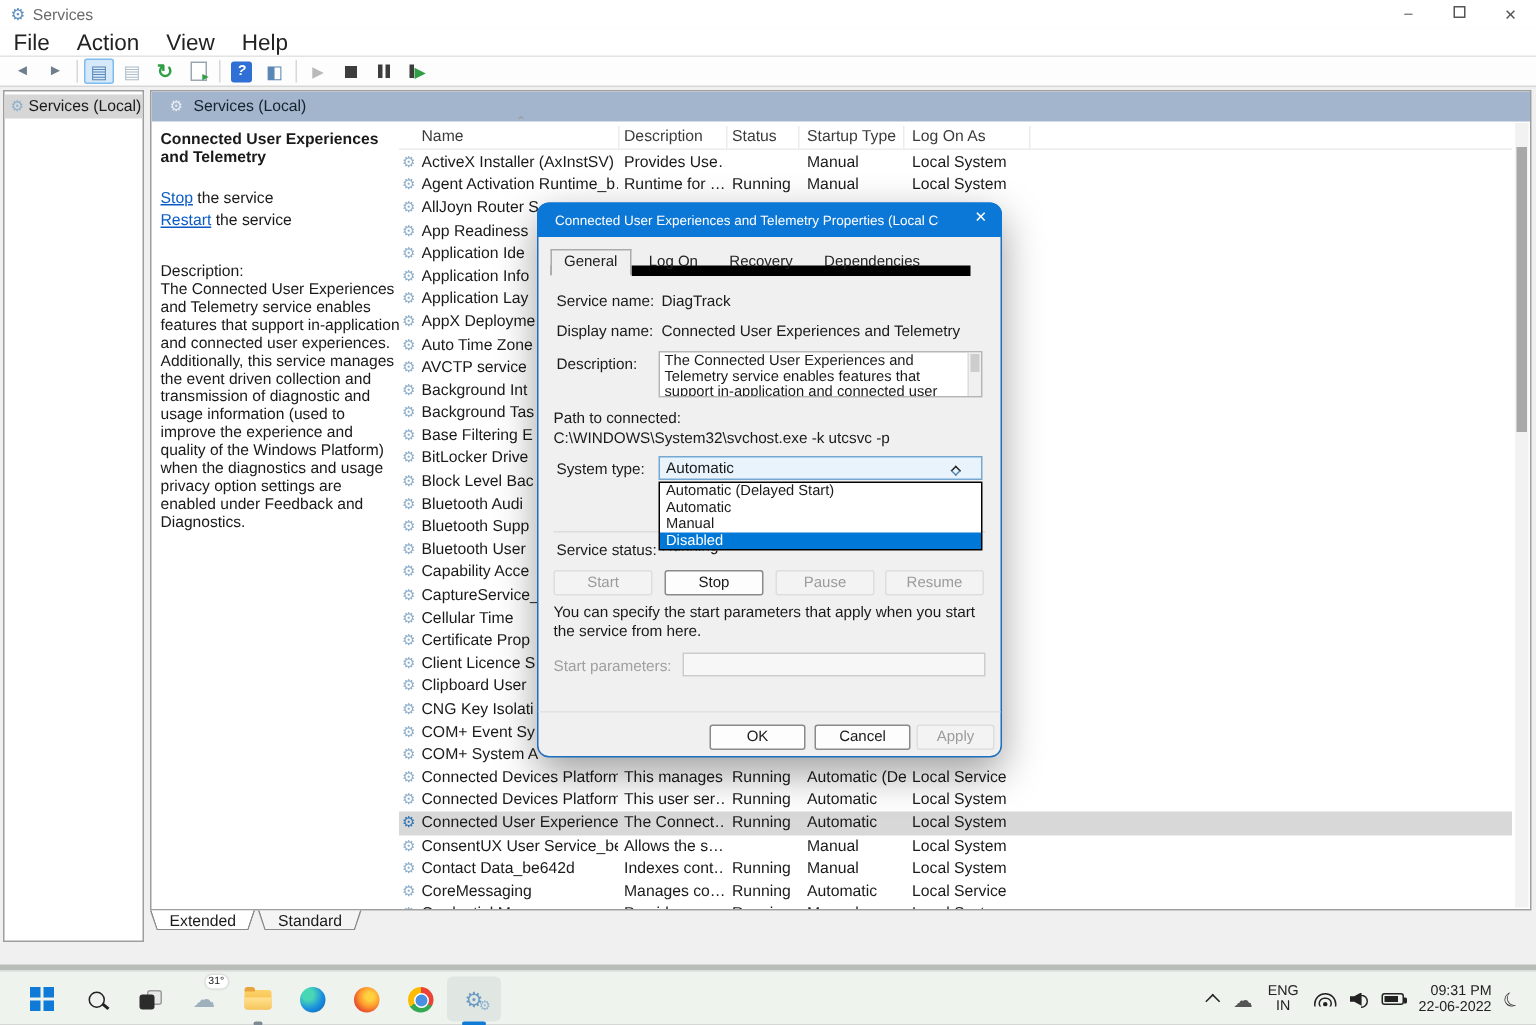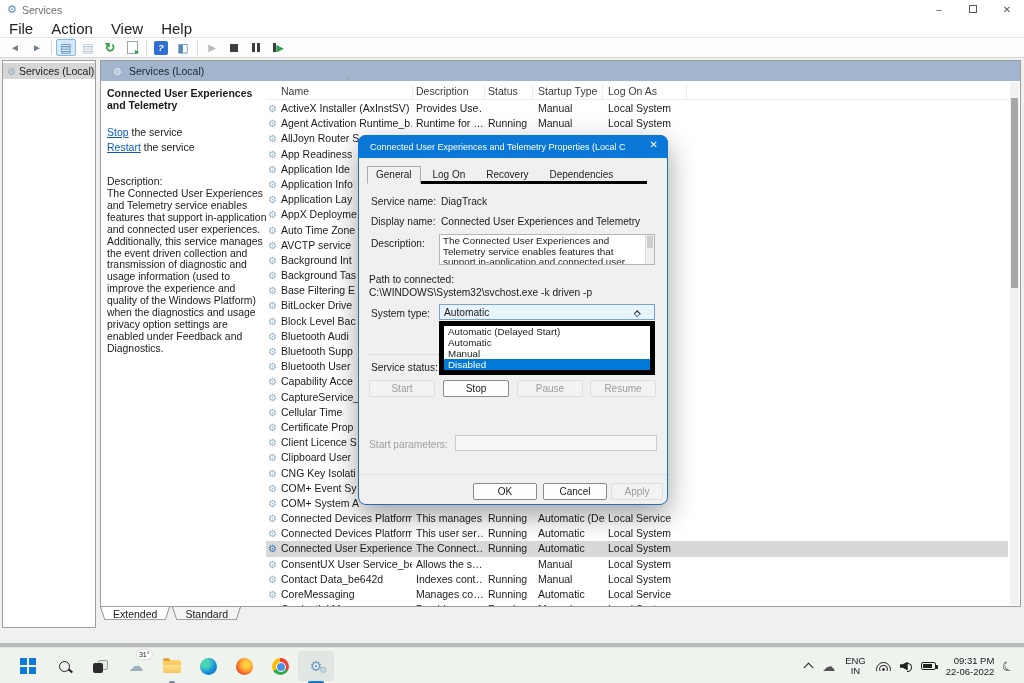--- a/index.html
+++ b/index.html
@@ -82,32 +82,32 @@
   .btab{position:relative;display:inline-block;padding:1px 13px 2px 13px;margin-right:2px}
   .btab::before{content:"";position:absolute;inset:0;background:#fff;border:1px solid #8a8a8a;border-top:none;transform:perspective(9px) rotateX(-5deg);transform-origin:top}
   .btab i{position:relative;font-style:normal}
   .btab.inactive::before{background:#f4f4f4}
 
   
   #dlg{position:absolute;left:358px;top:135px;width:310px;height:370px;background:#f0f0f0;border-radius:8px;box-shadow:0 10px 28px rgba(0,0,0,.38);z-index:10;font-size:10.5px;color:#1a1a1a;border:1px solid #1d6fc0}
   #dlgtitle{position:absolute;left:-1px;top:-1px;right:-1px;height:23px;background:#0b77d7;border-radius:8px 8px 0 0;display:flex;align-items:center;color:#fff}
   #dlgtitle .ttxt{font-size:9px;padding-left:12px;white-space:nowrap;overflow:hidden;width:268px}
   #dlgtitle .dclose{position:absolute;right:10px;top:4px;font-size:10px}
-  #dtabs{position:absolute;left:8px;top:30px;right:20px;height:18px;border-bottom:3px solid #000000}
+  #dtabs{position:absolute;left:8px;top:30px;right:20px;height:18px;border-bottom:7px solid #000000}
   .dtab{display:inline-block;padding:2px 8px 3px 8px;position:relative;font-size:10px;color:#222;border:1px solid transparent}
   .dtab.active{background:#f0f0f0;border:1px solid #ababab;border-bottom:1px solid #f0f0f0;top:0px}
   .dl{position:absolute;font-size:10.2px;color:#1a1a1a;white-space:nowrap}
   .dv{position:absolute;font-size:10.2px;color:#1a1a1a;white-space:nowrap}
   #ddesc{position:absolute;left:80px;top:98px;width:216px;height:31px;background:#fff;border:1px solid #b5b5b5;overflow:hidden}
   #ddesc .txt{position:absolute;left:3px;top:1px;right:11px;font-size:9.8px;line-height:10.6px}
   #ddesc .sb{position:absolute;right:0;top:0;bottom:0;width:9px;background:#f0f0f0;border-left:1px solid #ddd}
   #ddesc .sb i{position:absolute;left:1px;right:1px;top:1px;height:12px;background:#cdcdcd}
   #combo{position:absolute;left:80px;top:168px;width:216px;height:16px;background:#e9f3fb;border:1px solid #74a7d2;display:flex;align-items:center;font-size:10.2px;padding-left:4px}
   #combo .chev{position:absolute;right:5px;top:4px;width:5px;height:5px;border-right:1.3px solid #5a7florence;border-right:1.3px solid #5a87ad;border-bottom:1.3px solid #5a87ad;transform:rotate(45deg) translateY(-1px)}
-  #ddl{position:absolute;left:80px;top:185px;width:216px;background:#fff;border:5px solid #000000;z-index:12}
+  #ddl{position:absolute;left:80px;top:185px;width:216px;background:#fff;border:1px solid #000000;z-index:12}
   .opt{height:11px;line-height:11px;font-size:9.8px;padding-left:4px;white-space:nowrap}
   .opt.hl{background:#0078d7;color:#fff}
   .dsep{position:absolute;left:10px;right:10px;height:1px;background:#dcdcdc}
   .dbtn{position:absolute;height:17px;width:66px;font-size:10px;display:flex;align-items:center;justify-content:center;border-radius:2px}
   .dbtn.en{background:#fdfdfd;border:1px solid #8a8a8a;color:#1a1a1a}
   .dbtn.dis{background:#f3f3f3;border:1px solid #dedede;color:#9b9b9b}
   #dnote{position:absolute;left:10px;top:267px;width:294px;font-size:10.2px;line-height:12.5px;color:#1a1a1a}
   #dparams{position:absolute;left:96px;top:299px;width:202px;height:16px;background:#f7f7f7;border:1px solid #cccccc}
   .foot{position:absolute;left:0;right:0;top:338px;height:1px;background:#e2e2e2}
   .fbtn{position:absolute;top:347px;height:17px;width:64px;font-size:10px;display:flex;align-items:center;justify-content:center;border-radius:2px}
@@ -557,21 +557,21 @@
 
   <span class="dl" style="left:12px;top:102px">Description:</span>
   <div id="ddesc">
     <div class="txt">The Connected User Experiences and Telemetry service enables features that support in-application and connected user experiences. Additionally, this</div>
     <div class="sb">
         <i></i>
       </div>
   </div>
 
   <span class="dl" style="left:10px;top:138px">Path to connected:</span>
-  <span class="dv" style="left:10px;top:151px">C:\WINDOWS\System32\svchost.exe -k driven -p</span>
+  <span class="dv" style="left:10px;top:151px">C:\WINDOWS\System32\svchost.exe -k utcsvc -p</span>
 
   <span class="dl" style="left:12px;top:172px">System type:</span>
   <div id="combo">
     <span>Automatic</span>
     <i class="chev"></i>
   </div>
   <div id="ddl">
   <div class="opt">Automatic (Delayed Start)</div>
   <div class="opt">Automatic</div>
   <div class="opt">Manual</div>
@@ -581,20 +581,21 @@
   <div class="dsep" style="top:218px"></div>
 
   <span class="dl" style="left:12px;top:226px">Service status:</span>
   <span class="dv" style="left:82px;top:223px">Running</span>
 
   <span class="dbtn dis" style="left:10px;top:244px">Start</span>
   <span class="dbtn en" style="left:84px;top:244px">Stop</span>
   <span class="dbtn dis" style="left:158px;top:244px">Pause</span>
   <span class="dbtn dis" style="left:231px;top:244px">Resume</span>
 
+  <div id="dnote">You can specify the start parameters that apply when you start the service from here.</div>
 
   <span class="dl" style="left:10px;top:303px;color:#a0a0a0">Start parameters:</span>
   <div id="dparams"></div>
 
   <div class="foot"></div>
   <span class="fbtn en dbtn" style="left:114px">OK</span>
   <span class="fbtn en dbtn" style="left:184px">Cancel</span>
   <span class="fbtn dis dbtn" style="left:252px;width:52px">Apply</span>
 </div>
 

